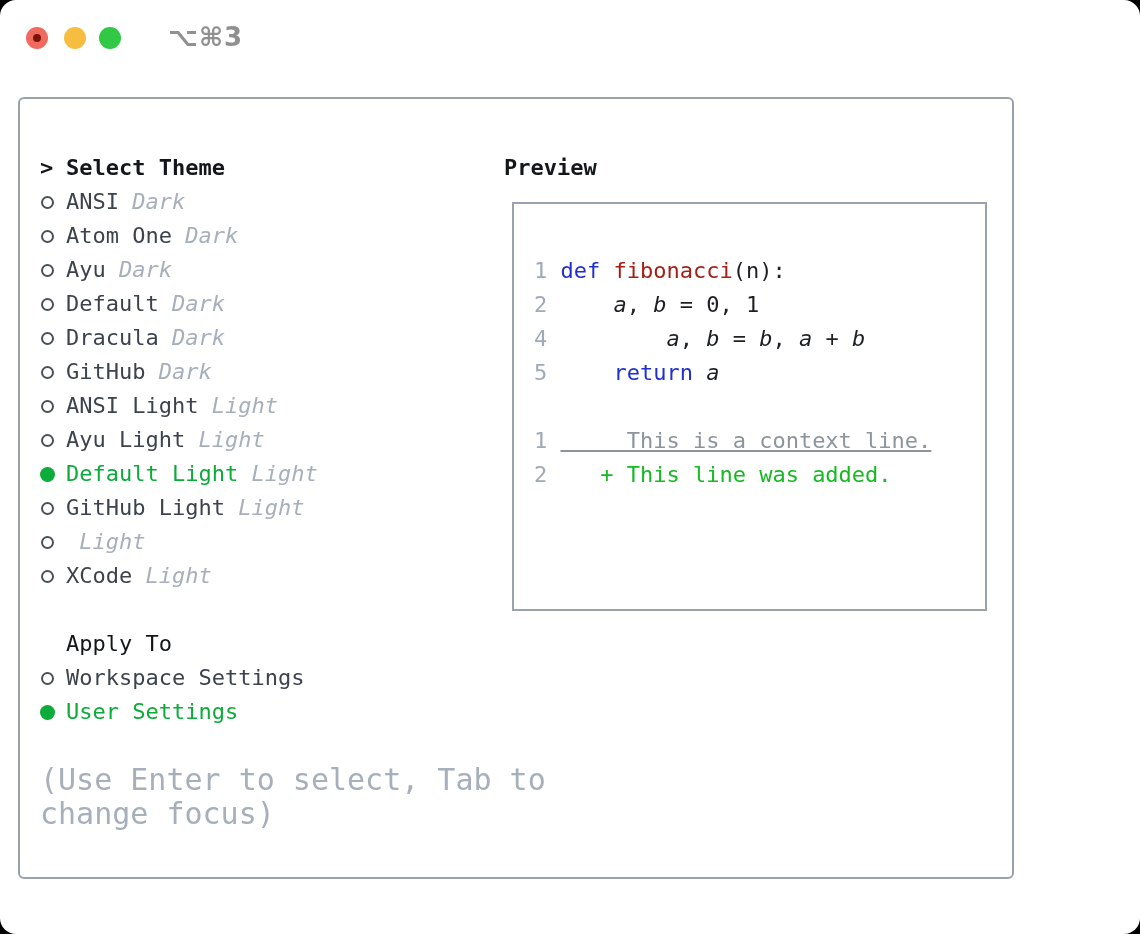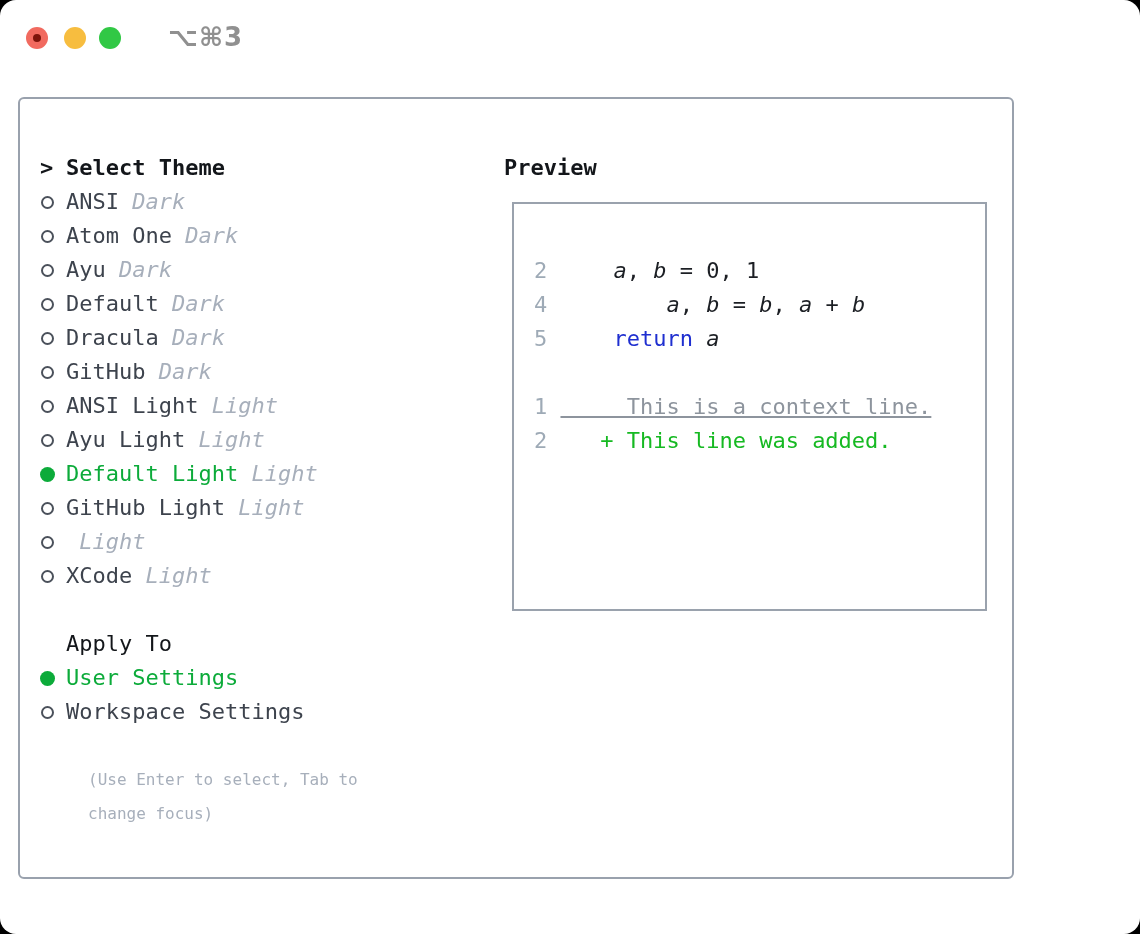--- a/index.html
+++ b/index.html
@@ -32,21 +32,21 @@
   .gutter{width:26px;flex:0 0 26px;display:flex;align-items:center;}
   .cursor{color:var(--heading);font-weight:bold;}
   .ring{width:13px;height:13px;border:2px solid var(--bullet-ring);border-radius:50%;box-sizing:border-box;margin-left:1px;}
   .dotsel{width:15px;height:15px;border-radius:50%;background:var(--selected-green);}
   .hdr{color:var(--heading);font-weight:bold;}
   .tname{color:var(--name-dark);}
   .tvariant{color:var(--muted);margin-left:1ch;font-style:italic;}
   .row.selected .tname{color:var(--selected-green);}
   .apply-hdr{color:var(--heading);}
   .spacer{height:34px;}
-  .help{font-size:16px;line-height:34px;color:var(--muted);white-space:pre;margin-left:48px;}
+  .help{font-size:30px;line-height:34px;color:var(--muted);white-space:pre;}
   
   .preview-hdr{position:absolute;left:484px;top:52px;height:34px;line-height:34px;
     font-size:22px;font-weight:bold;color:var(--heading);}
   .preview-box{
     position:absolute;left:492px;top:103px;width:475px;height:409px;
     border:2px solid var(--preview-border);box-sizing:border-box;
     padding:50px 0 0 20px;overflow:hidden;
   }
   .pl{height:34px;line-height:34px;font-size:22px;white-space:pre;}
   .ln{display:inline-block;width:1ch;text-align:right;margin-right:1ch;color:var(--line-number);}
@@ -96,33 +96,34 @@
         </div>
 
       <div class="spacer"></div>
 
       <div class="row">
         <span class="gutter"></span>
         <span class="apply-hdr">Apply To</span>
       </div>
 
       <div id="apply-items">
+          <div class="row"><span class="gutter"><span class="ring"></span></span><span class="tname">Workspace Settings</span></div>
           <div class="row selected"><span class="gutter"><span class="dotsel"></span></span><span class="tname">User Settings</span></div>
-          <div class="row"><span class="gutter"><span class="ring"></span></span><span class="tname">Workspace Settings</span></div>
         </div>
 
       <div class="spacer"></div>
 
       <div id="help-text" class="help"><div>(Use Enter to select, Tab to</div><div>change focus)</div></div>
     </div>
 
     <div class="preview-hdr">Preview</div>
 
     <div class="preview-box">
       <div id="preview-lines">
+          <div class="pl"><span class="ln">1</span><span class="c-keyword">def</span><span class="c-default"> </span><span class="c-function">fibonacci</span><span class="c-default">(n):</span></div>
           <div class="pl"><span class="ln">2</span><span class="c-default">    </span><span class="c-default it">a</span><span class="c-default">, </span><span class="c-default it">b</span><span class="c-default"> = 0, 1</span></div>
           <div class="pl"><span class="ln">4</span><span class="c-default">        </span><span class="c-default it">a</span><span class="c-default">, </span><span class="c-default it">b</span><span class="c-default"> = </span><span class="c-default it">b</span><span class="c-default">, </span><span class="c-default it">a</span><span class="c-default"> + </span><span class="c-default it">b</span></div>
           <div class="pl"><span class="ln">5</span><span class="c-default">    </span><span class="c-keyword">return</span><span class="c-default"> </span><span class="c-default it">a</span></div>
           <div class="pl"><span class="ln"></span></div>
           <div class="pl"><span class="ln">1</span><span class="c-context">     This is a context line.</span></div>
           <div class="pl"><span class="ln">2</span><span class="c-added">   + This line was added.</span></div>
         </div>
     </div>
 
   </div>

